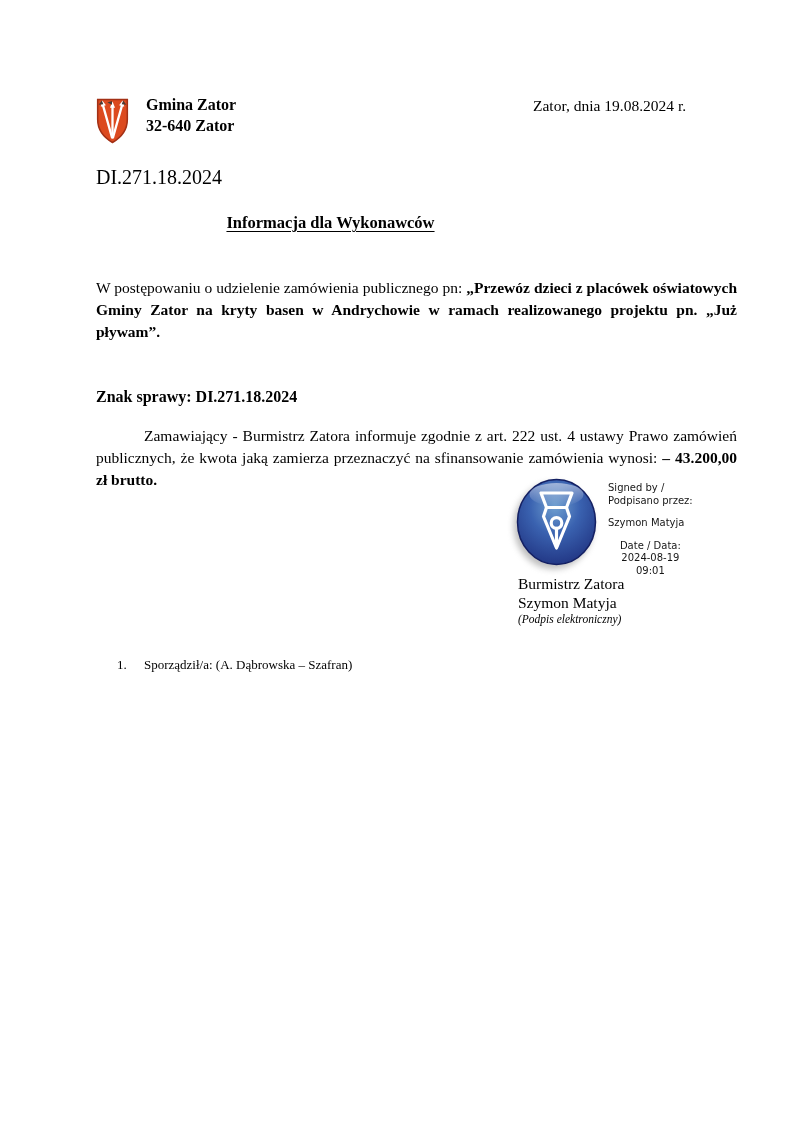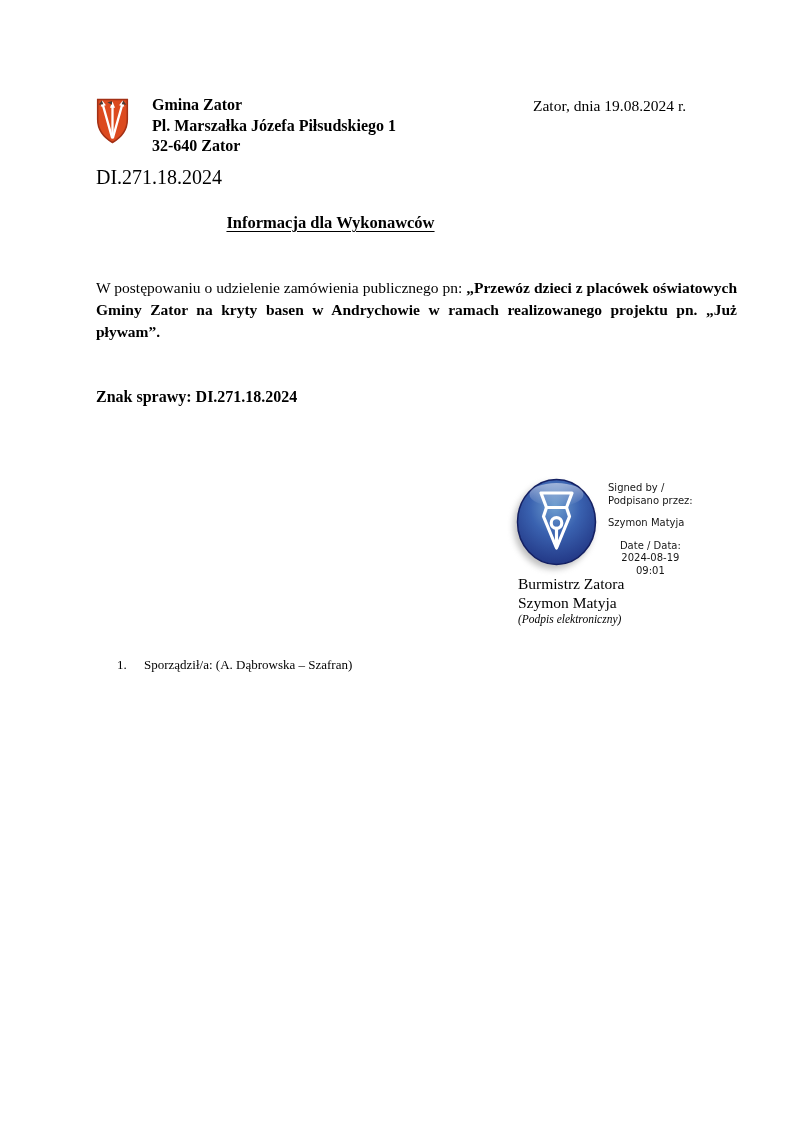--- a/index.html
+++ b/index.html
@@ -5,21 +5,21 @@
   html,body{margin:0;padding:0;background:#ffffff;}
   .page{
     position:relative;
     width:794px;height:1123px;
     background:#ffffff;
     font-family:"Liberation Serif", serif;
     color:#000;
     overflow:hidden;
   }
   
-  .header-left{position:absolute;left:96px;top:95px;display:flex;align-items:flex-start;gap:6px;}
+  .header-left{position:absolute;left:96px;top:95px;display:flex;align-items:flex-start;}
   .coat{width:33px;height:46px;margin-top:3px;}
   .addr{margin-left:17px;font-weight:bold;font-size:16px;line-height:20.5px;}
   .date-line{position:absolute;left:533px;top:97px;font-size:15.5px;}
   
   .refnum{position:absolute;left:96px;top:166px;font-weight:normal;font-size:20px;}
   
   .title-wrap{position:absolute;left:0;top:213px;width:661px;text-align:center;}
   .doc-title{font-weight:bold;font-size:16.5px;text-decoration:underline;text-underline-offset:3px;}
   
   .para{position:absolute;left:96px;width:641px;font-size:15.5px;line-height:22px;text-align:justify;}
@@ -61,37 +61,37 @@
         <path d="M52,5 L45,14 L55,17 Z"></path>
       </g>
       <g fill="#4a3a33">
         <path d="M31,13 L22,9 L31,6 Z"></path>
         <path d="M14,12 L5,13 L11,5 Z"></path>
         <path d="M50,12 L59,13 L53,5 Z"></path>
       </g>
     </svg>
     <div class="addr">
       <div>Gmina Zator</div>
-      <div>Pl. Marszałka Józefa Piłsudskiego 1</div>
       <div>32-640 Zator</div>
     </div>
   </div>
 
   <div class="date-line">Zator, dnia 19.08.2024 r.</div>
 
   <div class="refnum">DI.271.18.2024</div>
 
   <div class="title-wrap">
     <span class="doc-title">Informacja dla Wykonawców</span>
   </div>
 
   <p class="para para1"><span>W postępowaniu o udzielenie zamówienia publicznego pn: </span><span class="b">„Przewóz dzieci z placówek oświatowych Gminy Zator na kryty basen w Andrychowie w ramach realizowanego projektu pn. „Już pływam”.</span></p>
 
   <div class="znak">Znak sprawy: DI.271.18.2024</div>
 
+  <p class="para para2"><span>Zamawiający - Burmistrz Zatora informuje zgodnie z art. 222 ust. 4 ustawy Prawo zamówień publicznych, że kwota jaką zamierza przeznaczyć na sfinansowanie zamówienia wynosi: </span><span class="b">– 43.200,00 zł brutto.</span></p>
 
   <div class="stamp">
     <svg class="stamp-icon" viewBox="0 0 81 88" aria-hidden="true">
       <defs>
         <radialGradient id="ballGrad" cx="48%" cy="32%" r="80%">
           <stop offset="0%" stop-color="#6f9fd0"></stop>
           <stop offset="40%" stop-color="#3a62b0"></stop>
           <stop offset="100%" stop-color="#1b2a78"></stop>
         </radialGradient>
         <linearGradient id="glossGrad" x1="0" y1="0" x2="0" y2="1">

